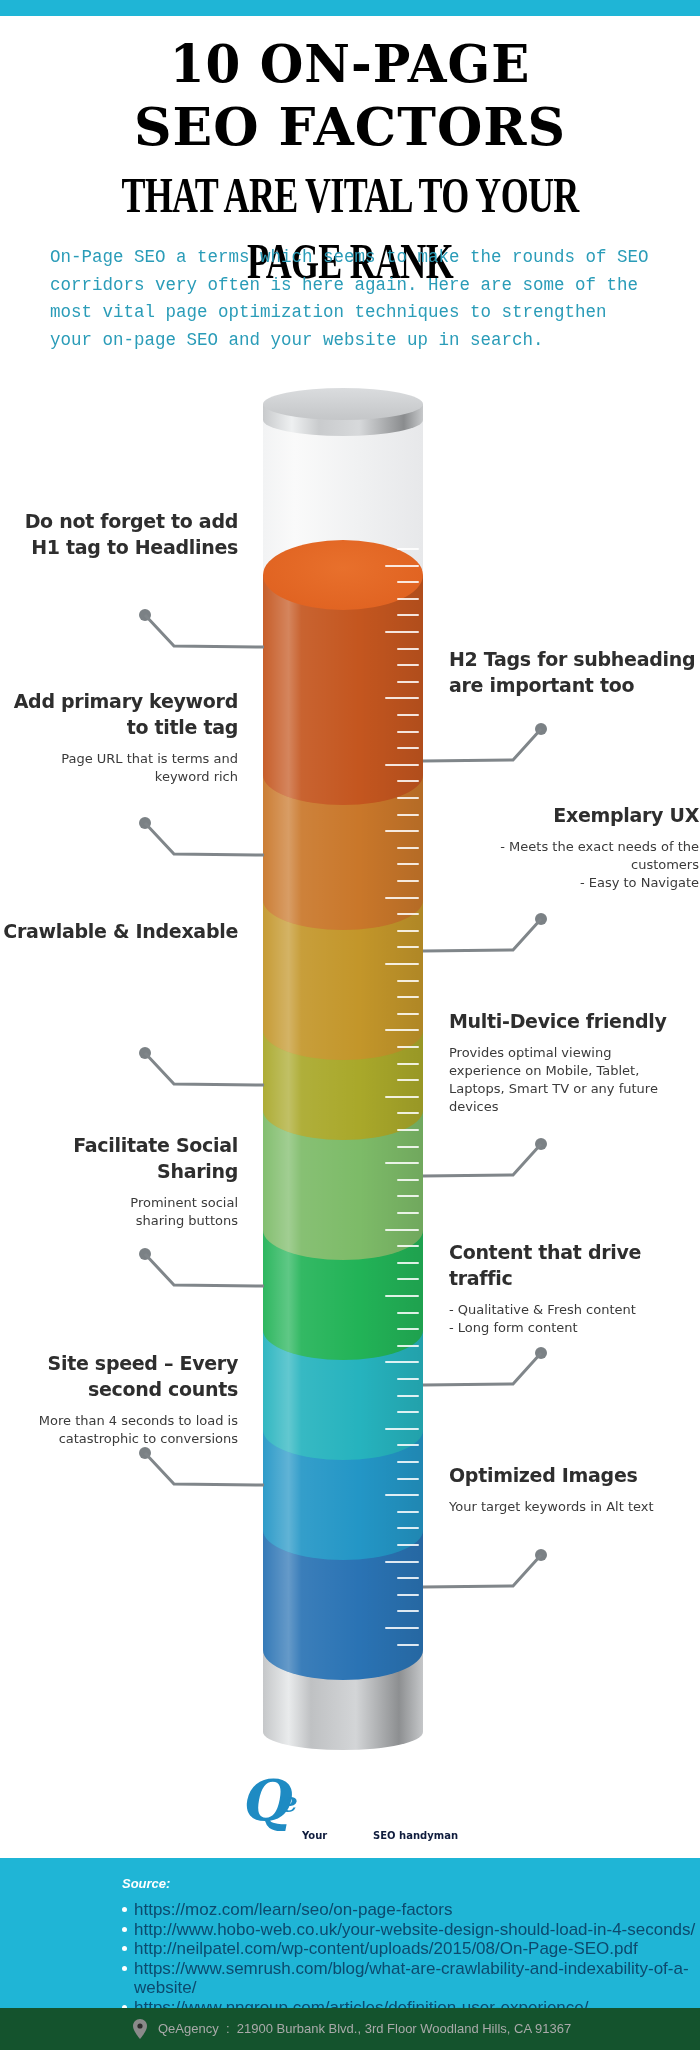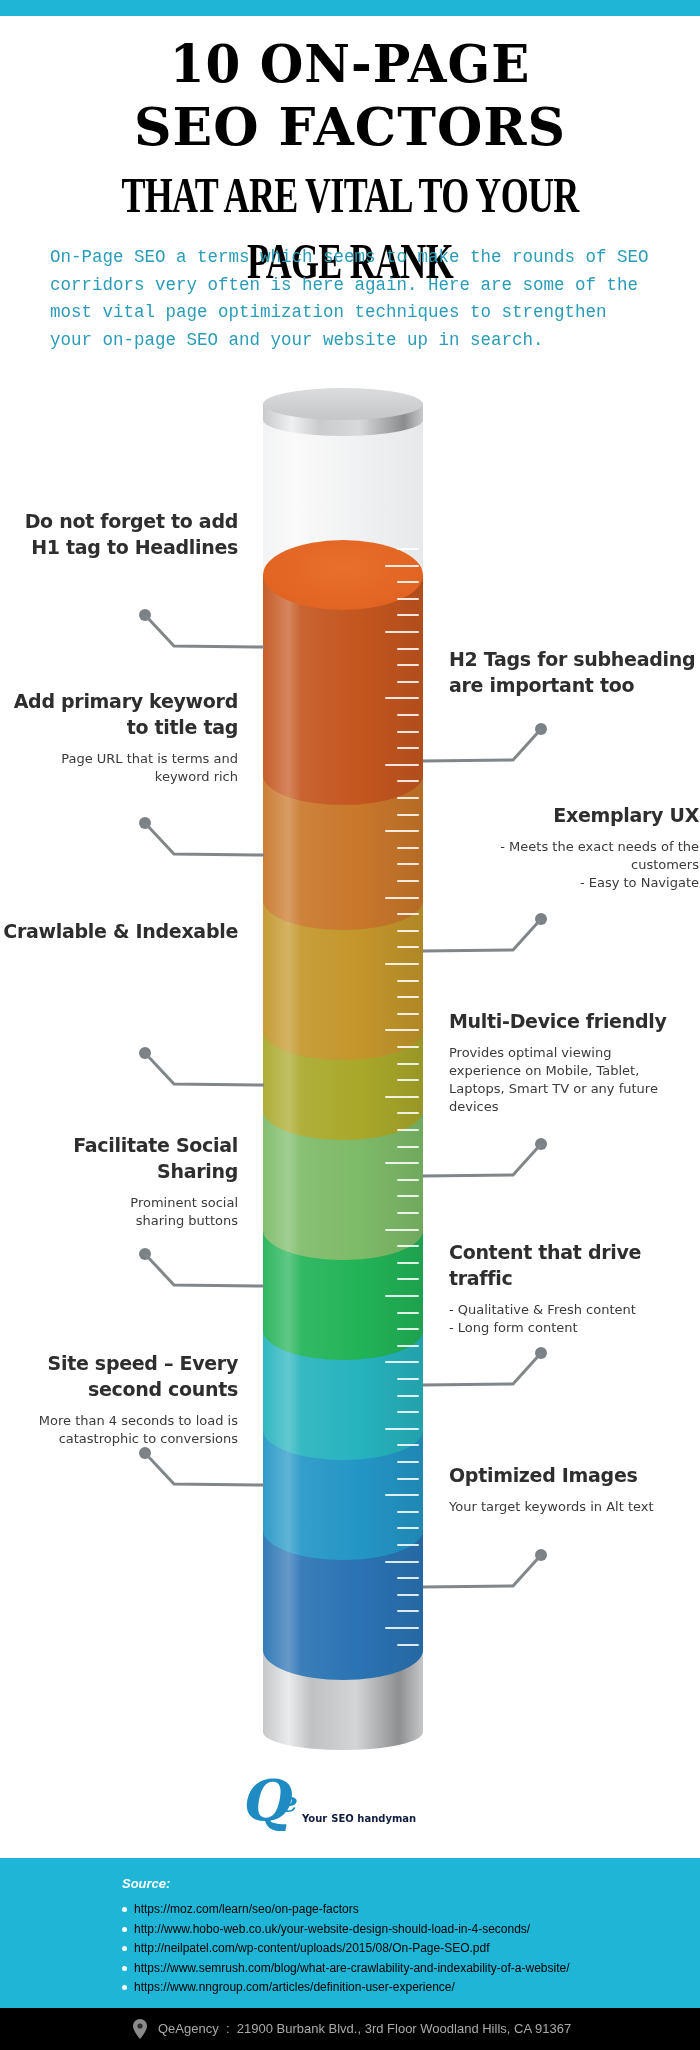--- a/index.html
+++ b/index.html
@@ -75,32 +75,32 @@
   .item p {
     margin-top:10px; font-family:"DejaVu Sans", sans-serif; font-size:13px; line-height:18px; color:#3a3a3a;
     white-space:pre-line;
   }
 
   
   .logo { position:absolute; left:240px; top:1770px; width:220px; height:70px; }
   .logo-q { position:absolute; left:4px; top:0px; font-family:"DejaVu Serif", serif; font-style:italic; font-size:56px; line-height:60px; color:#1e8bc3; font-weight:bold; }
   .logo-e { position:absolute; left:40px; top:16px; font-family:"DejaVu Serif", serif; font-style:italic; font-size:28px; color:#1e8bc3; font-weight:bold; }
   .logo-agency { position:absolute; left:58px; top:2px; font-family:"DejaVu Sans", sans-serif; font-weight:bold; font-size:42px; line-height:50px; color:#0f1c3d; letter-spacing:-1px; }
-  .logo-tag { position:absolute; left:60px; top:43px; font-family:"DejaVu Sans", sans-serif; font-weight:bold; font-size:10px; color:#0f1c3d; width:160px; display:flex; justify-content:flex-start; }
+  .logo-tag { position:absolute; left:60px; top:60px; font-family:"DejaVu Sans", sans-serif; font-weight:bold; font-size:10px; color:#0f1c3d; width:160px; display:flex; justify-content:space-between; }
   .logo-tag span { background:#fff; padding:0 2px; }
 
   
   .sources { position:absolute; left:0; top:1858px; width:700px; height:150px; background:#1fb5d6; }
   .src-label { position:absolute; left:122px; top:18px; font-family:"Liberation Sans", sans-serif; font-weight:bold; font-style:italic; font-size:13px; color:#ffffff; }
   .src-list { position:absolute; left:120px; top:42px; list-style:none; }
-  .src-list li { font-family:"Liberation Sans", sans-serif; font-size:12px; line-height:19.5px; color:#000000; padding-left:14px; position:relative; }
+  .src-list li { font-family:"Liberation Sans", sans-serif; font-size:17px; line-height:19.5px; color:#0c4a6e; padding-left:14px; position:relative; }
   .src-list li::before { content:""; position:absolute; left:2px; top:7px; width:5px; height:5px; border-radius:50%; background:#fff; }
 
   
-  .footer { position:absolute; left:0; top:2008px; width:700px; height:42px; background:#000000; }
+  .footer { position:absolute; left:0; top:2008px; width:700px; height:42px; background:#14532d; }
   .footer .pin { position:absolute; left:133px; top:11px; }
   .footer .addr { position:absolute; left:158px; top:13px; font-family:"Liberation Sans", sans-serif; font-size:13px; color:#a9a9a9; white-space:pre; }
 </style>
 </head>
 <body>
 
 <div class="topbar"></div>
 
 <h1 class="title1">10 ON-PAGE</h1>
 <h1 class="title2">SEO FACTORS</h1>

